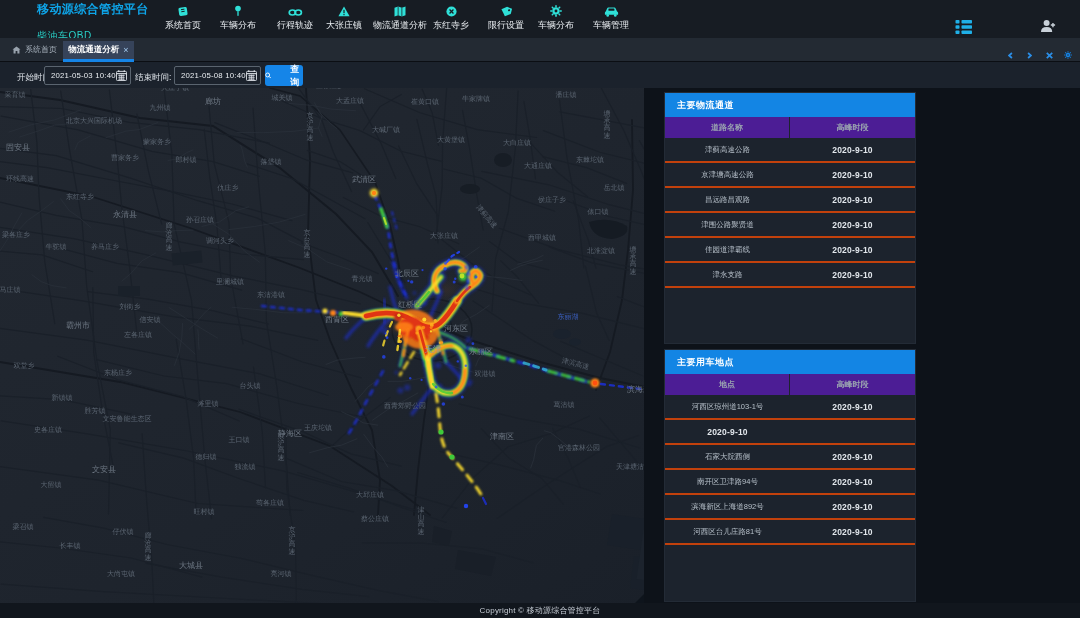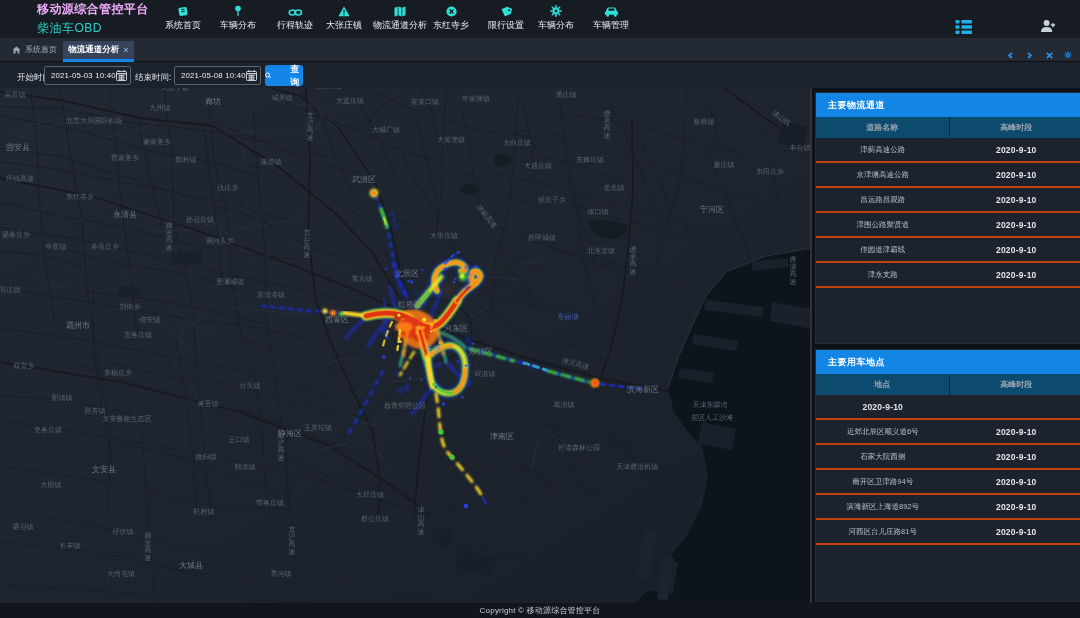--- a/index.html
+++ b/index.html
@@ -1,47 +1,47 @@
 <!DOCTYPE html>
 <html><head><meta charset="utf-8"><style>
 *{margin:0;padding:0;box-sizing:border-box}
 html,body{width:1080px;height:618px;overflow:hidden;background:#0d1219;
   font-family:"Liberation Sans",sans-serif;}
 .nav{height:38px;background:#171c23;position:relative}
 .brand{position:absolute;left:37px;top:2px}
-.brand .t1{color:#f0abfc;font-size:12px;font-weight:bold;letter-spacing:0.4px;line-height:14px;white-space:nowrap}
-.brand .t2{color:#2ad0c8;font-size:12px;line-height:12px;letter-spacing:0.5px;margin-top:6px}
+.brand .t1{color:#0ea5e9;font-size:12px;font-weight:bold;letter-spacing:0.4px;line-height:14px;white-space:nowrap}
+.brand .t2{color:#2ad0c8;font-size:10px;line-height:12px;letter-spacing:0.5px;margin-top:14px}
 .ni{position:absolute;text-align:center;width:80px;margin-left:-40px;top:0}
 .ni .ic{height:13px;margin-top:4px;display:flex;justify-content:center;align-items:flex-end}
 .ni .lb{color:#e8ecf0;font-size:9px;line-height:10px;margin-top:3px;white-space:nowrap}
 .tr-ic{position:absolute;top:0}
 .tabs{height:24px;background:#232a33;position:relative;border-bottom:1px solid #0b0e13}
 .tab0{position:absolute;left:12px;top:0;height:23px;display:flex;align-items:center;color:#a8b2bd;font-size:8px;gap:4px}
 .tabA{position:absolute;left:63px;top:3px;height:21px;width:71px;display:flex;align-items:center;justify-content:center;
   background:#36435a;border-bottom:3px solid #1585e8;color:#fff;font-size:8.5px;font-weight:bold;gap:4px}
 .tabA .x{color:#9fc6ea;font-weight:normal;font-size:9px}
 .tabctl{position:absolute;left:0;top:0;width:1080px;height:24px}
 .tabctl i{position:absolute;top:7px}
 .fbar{height:26px;background:#1b222c;position:relative}
 .flab{position:absolute;color:#dfe4ea;font-size:8.5px;top:10px}
 .finput{position:absolute;top:66px;display:flex;align-items:center;justify-content:space-between;
   border:1px solid #5a646f;border-radius:2px;height:19px;width:87px;padding:0 3px 0 6px;background:#1b222c}
 .finput{top:4px}
 .finput .dt{color:#e8ecf0;font-size:7.8px;white-space:nowrap;letter-spacing:0.2px}
 .fbtn{position:absolute;left:265px;top:3px;width:38px;height:21px;background:#1585e8;border-radius:3px;color:#fff;
   font-size:9px;display:flex;align-items:center;justify-content:center;gap:19px;font-weight:bold}
 .content{display:flex;height:515px}
-.mapwrap{width:812px;height:515px;background:#f9a8d4;overflow:hidden;flex:none}
-.rightcol{width:280px;height:515px;padding:4px 8px 0 3px;flex:none}
+.mapwrap{width:644px;height:515px;background:#f9a8d4;overflow:hidden;flex:none}
+.rightcol{width:280px;height:515px;padding:4px 8px 0 20px;flex:none}
 .panel{background:#1c232d;border:1px solid #232b36}
 .p1{height:252px;margin-bottom:5px}
 .p2{height:253px}
 .phead{height:24px;background:#1385e4;color:#fff;font-size:9px;font-weight:bold;
   display:flex;align-items:center;padding-left:12px;letter-spacing:0.5px}
-.thead{height:21px;background:#0c4a6e;display:flex}
+.thead{height:21px;background:#4c1d95;display:flex}
 .thead div{width:50%;color:#9aa4b0;font-size:8px;display:flex;align-items:center;justify-content:center;font-weight:bold}
 .thead div:first-child{border-right:1px solid #1d242e}
 .trow{height:25px;display:flex;border-bottom:2px solid #c2410c}
 .trow div{width:50%;display:flex;align-items:center;justify-content:center}
 .trow .n{color:#b7c0ca;font-size:7.5px}
 .trow .d{color:#e2e7ec;font-size:8.5px;font-weight:bold;letter-spacing:0.2px}
 .footer{height:15px;background:#11161d;color:#c6ccd4;font-size:8px;display:flex;
   align-items:center;justify-content:center;letter-spacing:0.2px}
 svg text.t{fill:#5b6571;font-size:7px;font-family:"Liberation Sans",sans-serif;text-anchor:middle}
 svg text.d{fill:#6f7985;font-size:8px;font-family:"Liberation Sans",sans-serif;text-anchor:middle}
@@ -703,24 +703,24 @@
           <div class="d">2020-9-10</div>
         </div>
     </div>
     <div class="panel p2">
       <div class="phead">主要用车地点</div>
       <div class="thead">
           <div>地点</div>
           <div>高峰时段</div>
         </div>
       <div class="trow">
-          <div class="d">2020-9-10</div>
-        </div>
-        <div class="trow">
-          <div class="n">近郊北辰区顺义道6号</div>
+          <div class="n">河西区琼州道103-1号</div>
+          <div class="d">2020-9-10</div>
+        </div>
+        <div class="trow">
           <div class="d">2020-9-10</div>
         </div>
         <div class="trow">
           <div class="n">石家大院西侧</div>
           <div class="d">2020-9-10</div>
         </div>
         <div class="trow">
           <div class="n">南开区卫津路94号</div>
           <div class="d">2020-9-10</div>
         </div>

